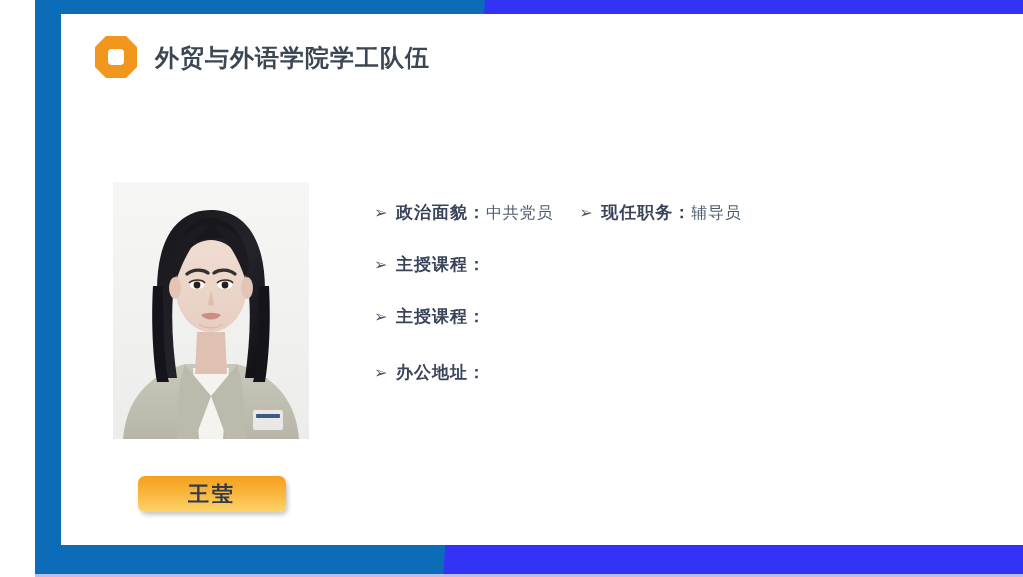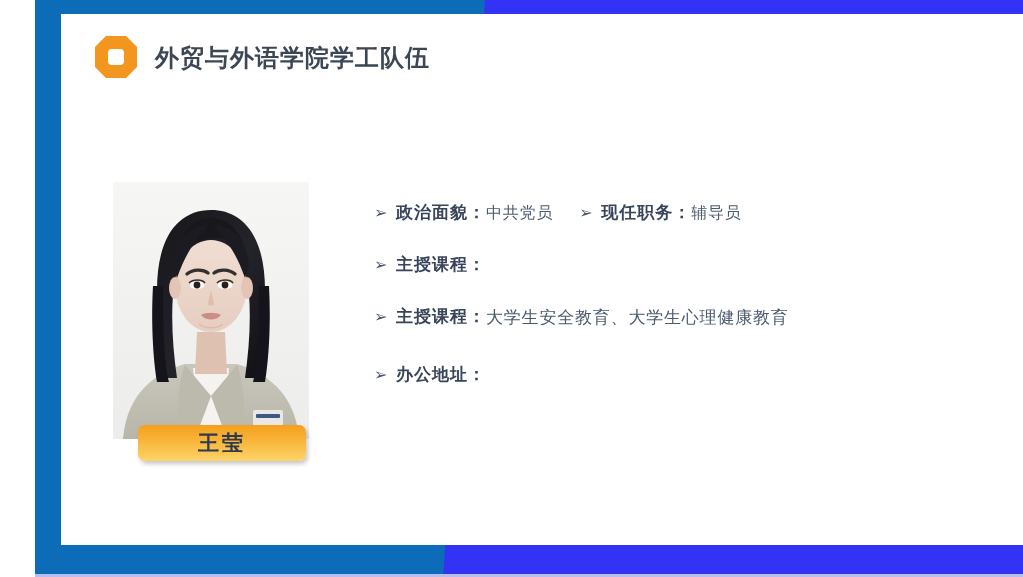--- a/index.html
+++ b/index.html
@@ -105,22 +105,22 @@
   }
   .photo-frame svg {
     display: block;
     width: 196px;
     height: 257px;
   }
 
   .name-badge {
     position: absolute;
     left: 77px;
-    top: 411px;
-    width: 168px;
+    top: 462px;
+    width: 148px;
     height: 36px;
     border-radius: 7px;
     background: linear-gradient(180deg, #f5a01d 0%, #f8b135 38%, #fcd46a 100%);
     box-shadow: 2px 3px 4px rgba(0,0,0,0.22);
     display: flex;
     align-items: center;
     justify-content: center;
   }
   .name-badge-label {
     font-size: 21px;
@@ -286,21 +286,20 @@
 
       <div class="info-row">
         <span class="bullet">➢</span>
         <span class="lbl">主授课程：</span>
       </div>
 
       <div class="info-row row-courses row-spacer-top">
         <span class="bullet">➢</span>
         <span class="lbl">主授课程：</span>
         <span class="courses-lines">
-          <span class="course-line">大学生安全教育、大学生心理健康教育</span>
         </span>
       </div>
 
       <div class="info-row row-spacer-top">
         <span class="bullet">➢</span>
         <span class="lbl">办公地址：</span>
       </div>
 
     </div>
 

